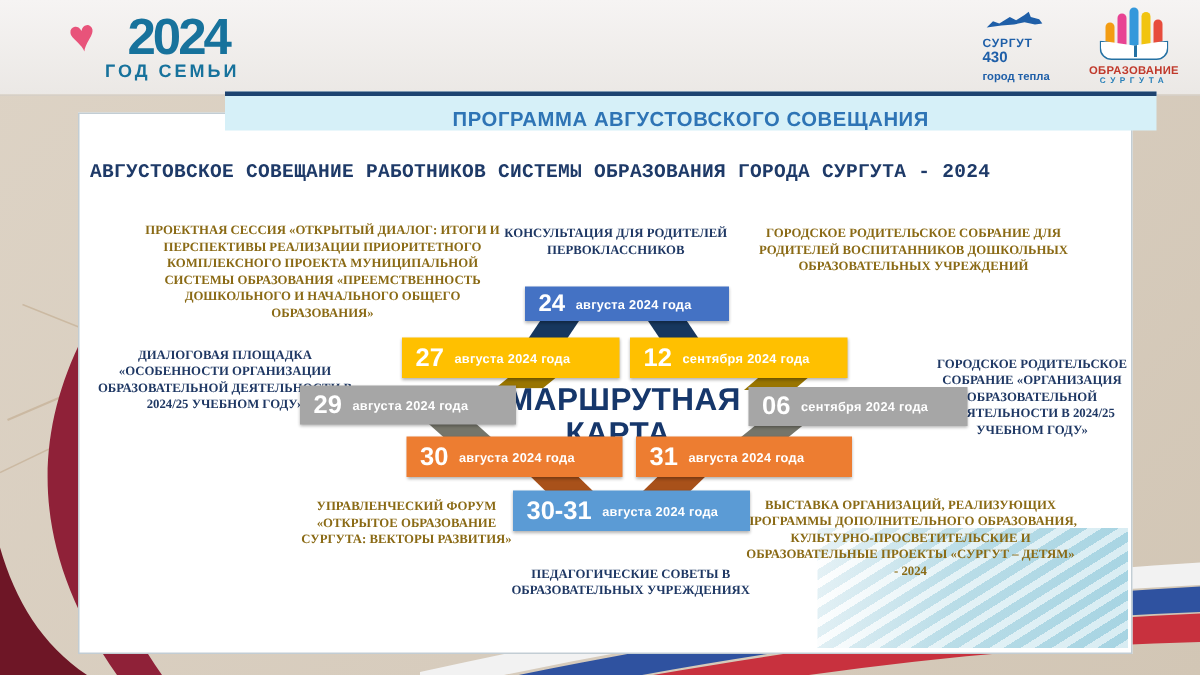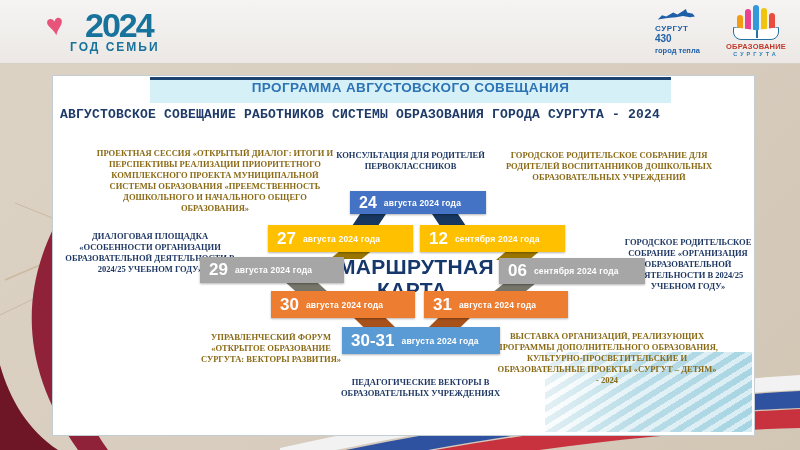--- a/index.html
+++ b/index.html
@@ -13,22 +13,22 @@
   .swoosh{position:absolute;left:0;top:185px;z-index:0;}
   .flag{position:absolute;right:0;bottom:0;z-index:0;}
   
   .panel{position:absolute;left:52px;top:75px;width:701px;height:359px;
     background:#ffffff;border:1px solid #c2cdd4;z-index:1;}
   .tech-texture{position:absolute;left:545px;top:352px;width:207px;height:80px;z-index:2;
     background:linear-gradient(100deg,rgba(207,233,240,0) 0%,rgba(183,221,232,.85) 45%,#a8d6e4 100%);}
   .tech-texture:after{content:"";position:absolute;inset:0;
     background:repeating-linear-gradient(-32deg,rgba(255,255,255,.55) 0 5px,rgba(160,205,220,.25) 5px 11px);}
   
-  .band{position:absolute;left:150px;top:77px;width:521px;height:23px;z-index:3;
-    background:#d6f0f8;border-top:3px solid #1d4370;display:flex;align-items:flex-start;justify-content:center;}
+  .band{position:absolute;left:150px;top:61px;width:621px;height:23px;z-index:3;
+    background:#d6f0f8;border-top:3px solid #1d4370;display:flex;align-items:flex-end;justify-content:center;}
   .band-title{color:#2e74b5;font-size:13.5px;font-weight:bold;letter-spacing:.4px;}
   .subtitle{position:absolute;left:60px;top:107px;width:686px;z-index:3;
     font-family:Liberation Mono, monospace;font-weight:bold;font-size:13px;color:#1e3a68;letter-spacing:.2px;}
   
   .event{position:absolute;z-index:3;text-align:center;font-family:"Liberation Serif",serif;
     font-weight:bold;font-size:8.5px;line-height:1.3;}
   .gold{color:#8a6a15;} .navy{color:#1f3864;}
   .ev1{left:92px;top:148px;width:246px;}
   .ev2{left:333px;top:150px;width:155px;}
   .ev3{left:495px;top:150px;width:228px;}
@@ -126,21 +126,21 @@
   </div>
   <div class="subtitle">АВГУСТОВСКОЕ СОВЕЩАНИЕ РАБОТНИКОВ СИСТЕМЫ ОБРАЗОВАНИЯ ГОРОДА СУРГУТА - 2024</div>
 
   <div class="event gold ev1">ПРОЕКТНАЯ СЕССИЯ «ОТКРЫТЫЙ ДИАЛОГ: ИТОГИ И ПЕРСПЕКТИВЫ РЕАЛИЗАЦИИ ПРИОРИТЕТНОГО КОМПЛЕКСНОГО ПРОЕКТА МУНИЦИПАЛЬНОЙ СИСТЕМЫ ОБРАЗОВАНИЯ «ПРЕЕМСТВЕННОСТЬ ДОШКОЛЬНОГО И НАЧАЛЬНОГО ОБЩЕГО ОБРАЗОВАНИЯ»</div>
   <div class="event navy ev2">КОНСУЛЬТАЦИЯ ДЛЯ РОДИТЕЛЕЙ ПЕРВОКЛАССНИКОВ</div>
   <div class="event gold ev3">ГОРОДСКОЕ РОДИТЕЛЬСКОЕ СОБРАНИЕ ДЛЯ РОДИТЕЛЕЙ ВОСПИТАННИКОВ ДОШКОЛЬНЫХ ОБРАЗОВАТЕЛЬНЫХ УЧРЕЖДЕНИЙ</div>
   <div class="event navy ev4">ДИАЛОГОВАЯ ПЛОЩАДКА «ОСОБЕННОСТИ ОРГАНИЗАЦИИ ОБРАЗОВАТЕЛЬНОЙ ДЕЯТЕЛЬНОСТИ В 2024/25 УЧЕБНОМ ГОДУ»</div>
   <div class="event navy ev5">ГОРОДСКОЕ РОДИТЕЛЬСКОЕ СОБРАНИЕ «ОРГАНИЗАЦИЯ ОБРАЗОВАТЕЛЬНОЙ ДЕЯТЕЛЬНОСТИ В 2024/25 УЧЕБНОМ ГОДУ»</div>
   <div class="event gold ev7">УПРАВЛЕНЧЕСКИЙ ФОРУМ «ОТКРЫТОЕ ОБРАЗОВАНИЕ СУРГУТА: ВЕКТОРЫ РАЗВИТИЯ»</div>
   <div class="event gold ev8">ВЫСТАВКА ОРГАНИЗАЦИЙ, РЕАЛИЗУЮЩИХ ПРОГРАММЫ ДОПОЛНИТЕЛЬНОГО ОБРАЗОВАНИЯ, КУЛЬТУРНО-ПРОСВЕТИТЕЛЬСКИЕ И ОБРАЗОВАТЕЛЬНЫЕ ПРОЕКТЫ «СУРГУТ – ДЕТЯМ» - 2024</div>
-  <div class="event navy ev9">ПЕДАГОГИЧЕСКИЕ ВЕКТОРЫ В ОБРАЗОВАТЕЛЬНЫХ УЧРЕЖДЕНИЯХ</div>
+  <div class="event navy ev9">ПЕДАГОГИЧЕСКИЕ СОВЕТЫ В ОБРАЗОВАТЕЛЬНЫХ УЧРЕЖДЕНИЯХ</div>
 
   <div class="route-title">
     <span>МАРШРУТНАЯ</span>
     <span>КАРТА</span>
   </div>
 
   <div class="tail tl t-navy t1"></div>
   <div class="tail tr t-navy t2"></div>
   <div class="tail tl t-gold t3"></div>
   <div class="tail tl t-gold t4"></div>

